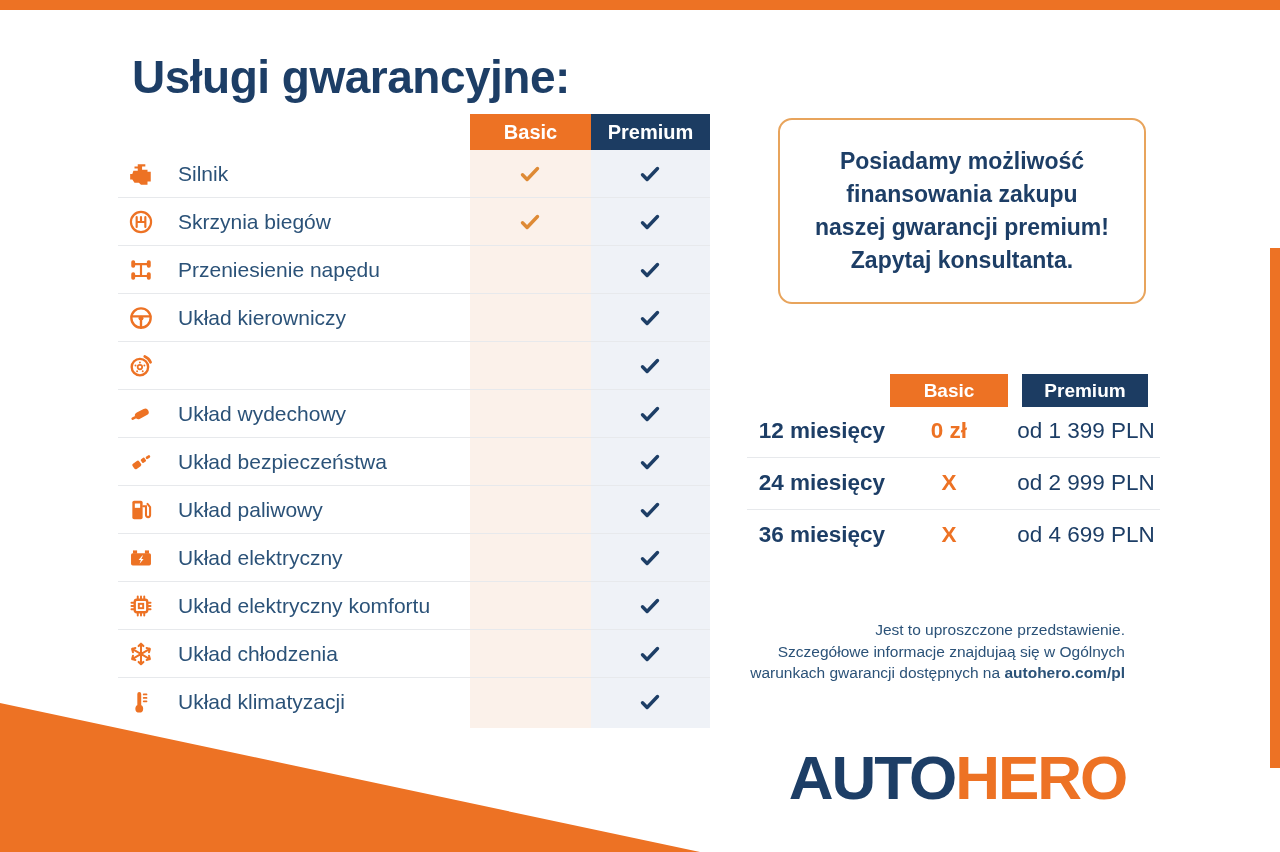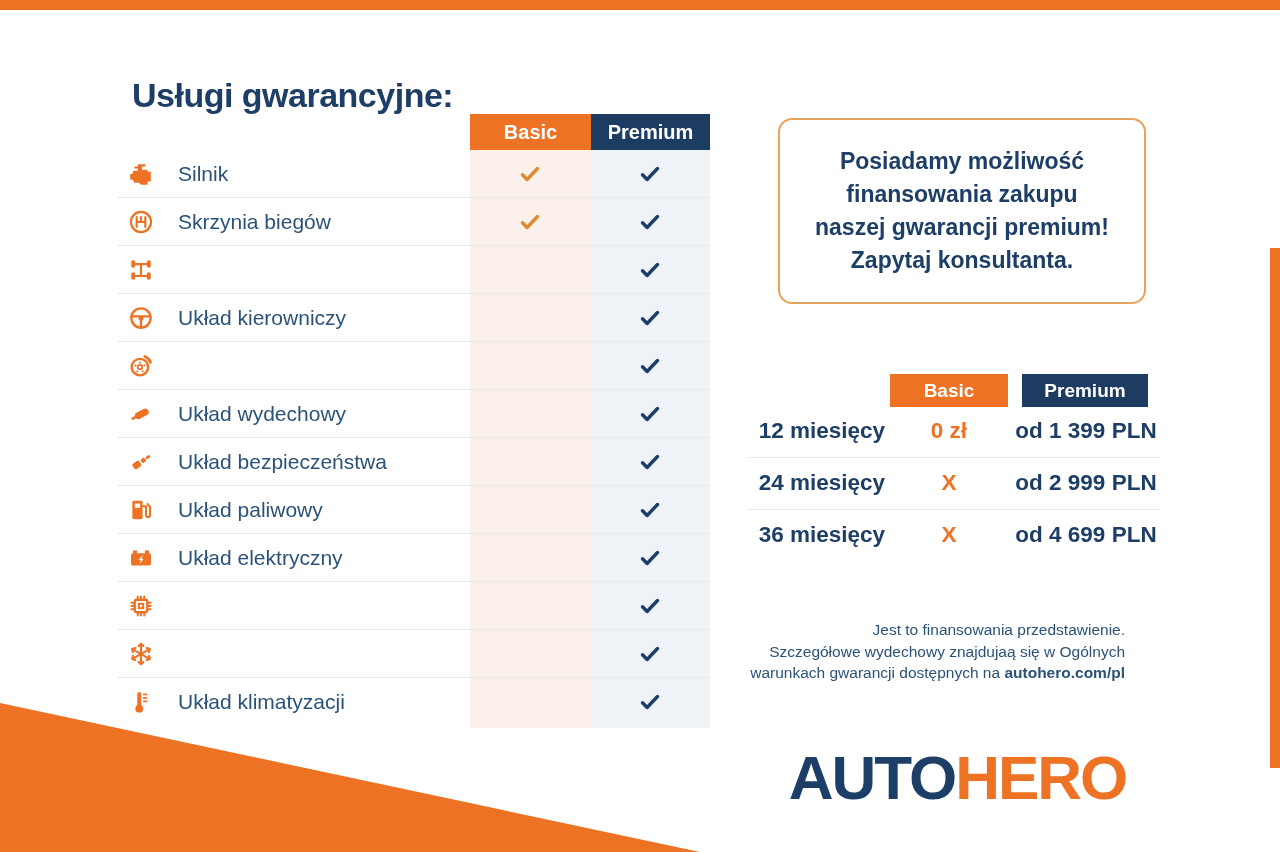--- a/index.html
+++ b/index.html
@@ -6,21 +6,21 @@
   .canvas{position:relative;width:1280px;height:852px;background:#fff;overflow:hidden;
           font-family:"Liberation Sans",sans-serif;-webkit-font-smoothing:antialiased;}
 
   
   .deco-top{position:absolute;left:0;top:0;width:1280px;height:10px;background:var(--orange);}
   .deco-right{position:absolute;left:1270px;top:248px;width:10px;height:520px;background:var(--orange);}
   .deco-triangle{position:absolute;left:0;top:703px;width:700px;height:149px;background:var(--orange);
                  clip-path:polygon(0 0,100% 100%,0 100%);}
 
   
-  .page-title{position:absolute;left:132px;top:76px;font-size:34px;font-weight:bold;
+  .page-title{position:absolute;left:132px;top:50px;font-size:46px;font-weight:bold;
               color:var(--navy);letter-spacing:-0.5px;}
 
   
   .services{position:absolute;left:118px;top:114px;width:592px;height:616px;}
   .colbg{position:absolute;top:36px;height:578px;}
   .colbg.basic{left:352px;width:121px;background:var(--basic-col-bg);}
   .colbg.premium{left:473px;width:119px;background:var(--premium-col-bg);}
   .svc-hdr{position:absolute;top:0;height:36px;line-height:36px;text-align:center;
            font-size:20px;font-weight:bold;color:#fff;}
   .svc-hdr.basic{left:352px;width:121px;background:var(--orange);}
@@ -43,21 +43,21 @@
 
   
   .price-hdr{position:absolute;top:374px;height:33px;line-height:33px;text-align:center;
              font-size:19px;font-weight:bold;color:#fff;}
   .price-hdr.basic{left:890px;width:118px;background:var(--orange);}
   .price-hdr.premium{left:1022px;width:126px;background:var(--navy-header);}
   .price-rows{position:absolute;left:745px;top:405px;width:418px;height:160px;}
   .price-row{position:absolute;left:0;width:418px;height:52px;line-height:52px;}
   .pr-period{position:absolute;left:0;width:140px;text-align:right;font-weight:bold;font-size:22.5px;color:var(--navy);white-space:nowrap;}
   .pr-basic{position:absolute;left:145px;width:118px;text-align:center;font-weight:bold;font-size:22.5px;color:var(--orange);}
-  .pr-premium{position:absolute;left:264px;width:154px;text-align:center;font-weight:bold;font-size:22.5px;color:var(--navy);white-space:nowrap;}
+  .pr-premium{position:absolute;left:264px;width:154px;text-align:center;font-weight:normal;font-size:22.5px;color:var(--navy);white-space:nowrap;}
   .price-sep{position:absolute;left:747px;width:413px;height:1px;background:var(--separator);}
   .price-sep.s1{top:457px;} .price-sep.s2{top:509px;}
 
   
   .disclaimer{position:absolute;left:625px;top:619px;width:500px;text-align:right;
               font-size:15.5px;line-height:21.5px;color:var(--text-navy);}
   .disclaimer .bold{font-weight:bold;}
 
   
   .logo{position:absolute;left:755px;top:742px;width:405px;text-align:center;white-space:nowrap;
@@ -124,20 +124,21 @@
   <div class="svc-row" style="top: 132px;">
     <span class="svc-icon">
             <svg viewBox="0 0 24 24">
               <path d="M6 6.5h12M12 6.5v11M6 17.5h12" fill="none" stroke="currentColor" stroke-width="2" stroke-linecap="round"></path>
               <rect x="3" y="3" width="3.6" height="7" rx="1.6" fill="currentColor"></rect>
               <rect x="17.4" y="3" width="3.6" height="7" rx="1.6" fill="currentColor"></rect>
               <rect x="3" y="14" width="3.6" height="7" rx="1.6" fill="currentColor"></rect>
               <rect x="17.4" y="14" width="3.6" height="7" rx="1.6" fill="currentColor"></rect>
             </svg>
           </span>
+    <span class="svc-label">Przeniesienie napędu</span>
     <span class="check check-basic"></span>
     <span class="check check-premium">
             <svg viewBox="0 0 24 24" fill="none" stroke="currentColor" stroke-width="3.4" stroke-linecap="round" stroke-linejoin="round">
               <path d="M4.5 12.8l4.6 4.7L19.5 6.5"></path>
             </svg>
           </span>
   </div>
 
   <div class="svc-row" style="top: 180px;">
     <span class="svc-icon">
@@ -250,34 +251,36 @@
   </div>
 
   <div class="svc-row" style="top: 468px;">
     <span class="svc-icon">
             <svg viewBox="0 0 24 24" fill="none" stroke="currentColor">
               <rect x="6.2" y="6.2" width="11.6" height="11.6" rx="2" stroke-width="2.2"></rect>
               <rect x="10" y="10" width="4" height="4" stroke-width="1.8"></rect>
               <path d="M9 3.2v2M12 3.2v2M15 3.2v2M9 18.8v2M12 18.8v2M15 18.8v2M3.2 9h2M3.2 12h2M3.2 15h2M18.8 9h2M18.8 12h2M18.8 15h2" stroke-width="1.8" stroke-linecap="round"></path>
             </svg>
           </span>
+    <span class="svc-label">Układ elektryczny komfortu</span>
     <span class="check check-basic"></span>
     <span class="check check-premium">
             <svg viewBox="0 0 24 24" fill="none" stroke="currentColor" stroke-width="3.4" stroke-linecap="round" stroke-linejoin="round">
               <path d="M4.5 12.8l4.6 4.7L19.5 6.5"></path>
             </svg>
           </span>
   </div>
 
   <div class="svc-row" style="top: 516px;">
     <span class="svc-icon">
             <svg viewBox="0 0 24 24" fill="none" stroke="currentColor" stroke-width="1.9" stroke-linecap="round">
               <path d="M12 2.5v19M3.8 7.3l16.4 9.4M3.8 16.7L20.2 7.3M12 2.5L9.8 4.7M12 2.5l2.2 2.2M12 21.5l-2.2-2.2M12 21.5l2.2-2.2M3.8 7.3l.8 3M3.8 7.3l3-.8M20.2 16.7l-3 .8M20.2 16.7l-.8-3M3.8 16.7l3 .8M3.8 16.7l.8-3M20.2 7.3l-.8 3M20.2 7.3l-3-.8"></path>
             </svg>
           </span>
+    <span class="svc-label">Układ chłodzenia</span>
     <span class="check check-basic"></span>
     <span class="check check-premium">
             <svg viewBox="0 0 24 24" fill="none" stroke="currentColor" stroke-width="3.4" stroke-linecap="round" stroke-linejoin="round">
               <path d="M4.5 12.8l4.6 4.7L19.5 6.5"></path>
             </svg>
           </span>
   </div>
 
   <div class="svc-row last" style="top: 564px;">
     <span class="svc-icon">
@@ -323,21 +326,21 @@
   <div class="price-row" style="top: 104px;">
     <span class="pr-period">36 miesięcy</span>
     <span class="pr-basic">X</span>
     <span class="pr-premium">od 4 699 PLN</span>
   </div>
 </div>
   <div class="price-sep s1"></div>
   <div class="price-sep s2"></div>
 
   <div class="disclaimer">
-    <div>Jest to finansowania przedstawienie.</div>
-    <div>Szczegółowe wydechowy znajdujaą się w Ogólnych</div>
+    <div>Jest to uproszczone przedstawienie.</div>
+    <div>Szczegółowe informacje znajdujaą się w Ogólnych</div>
     <div><span>warunkach gwarancji dostępnych na </span><span class="bold">autohero.com/pl</span></div>
   </div>
 
   <div class="logo">
     <span class="logo-auto">AUTO</span><span class="logo-hero">HERO</span>
   </div>
 </div>
 
 </body></html>

